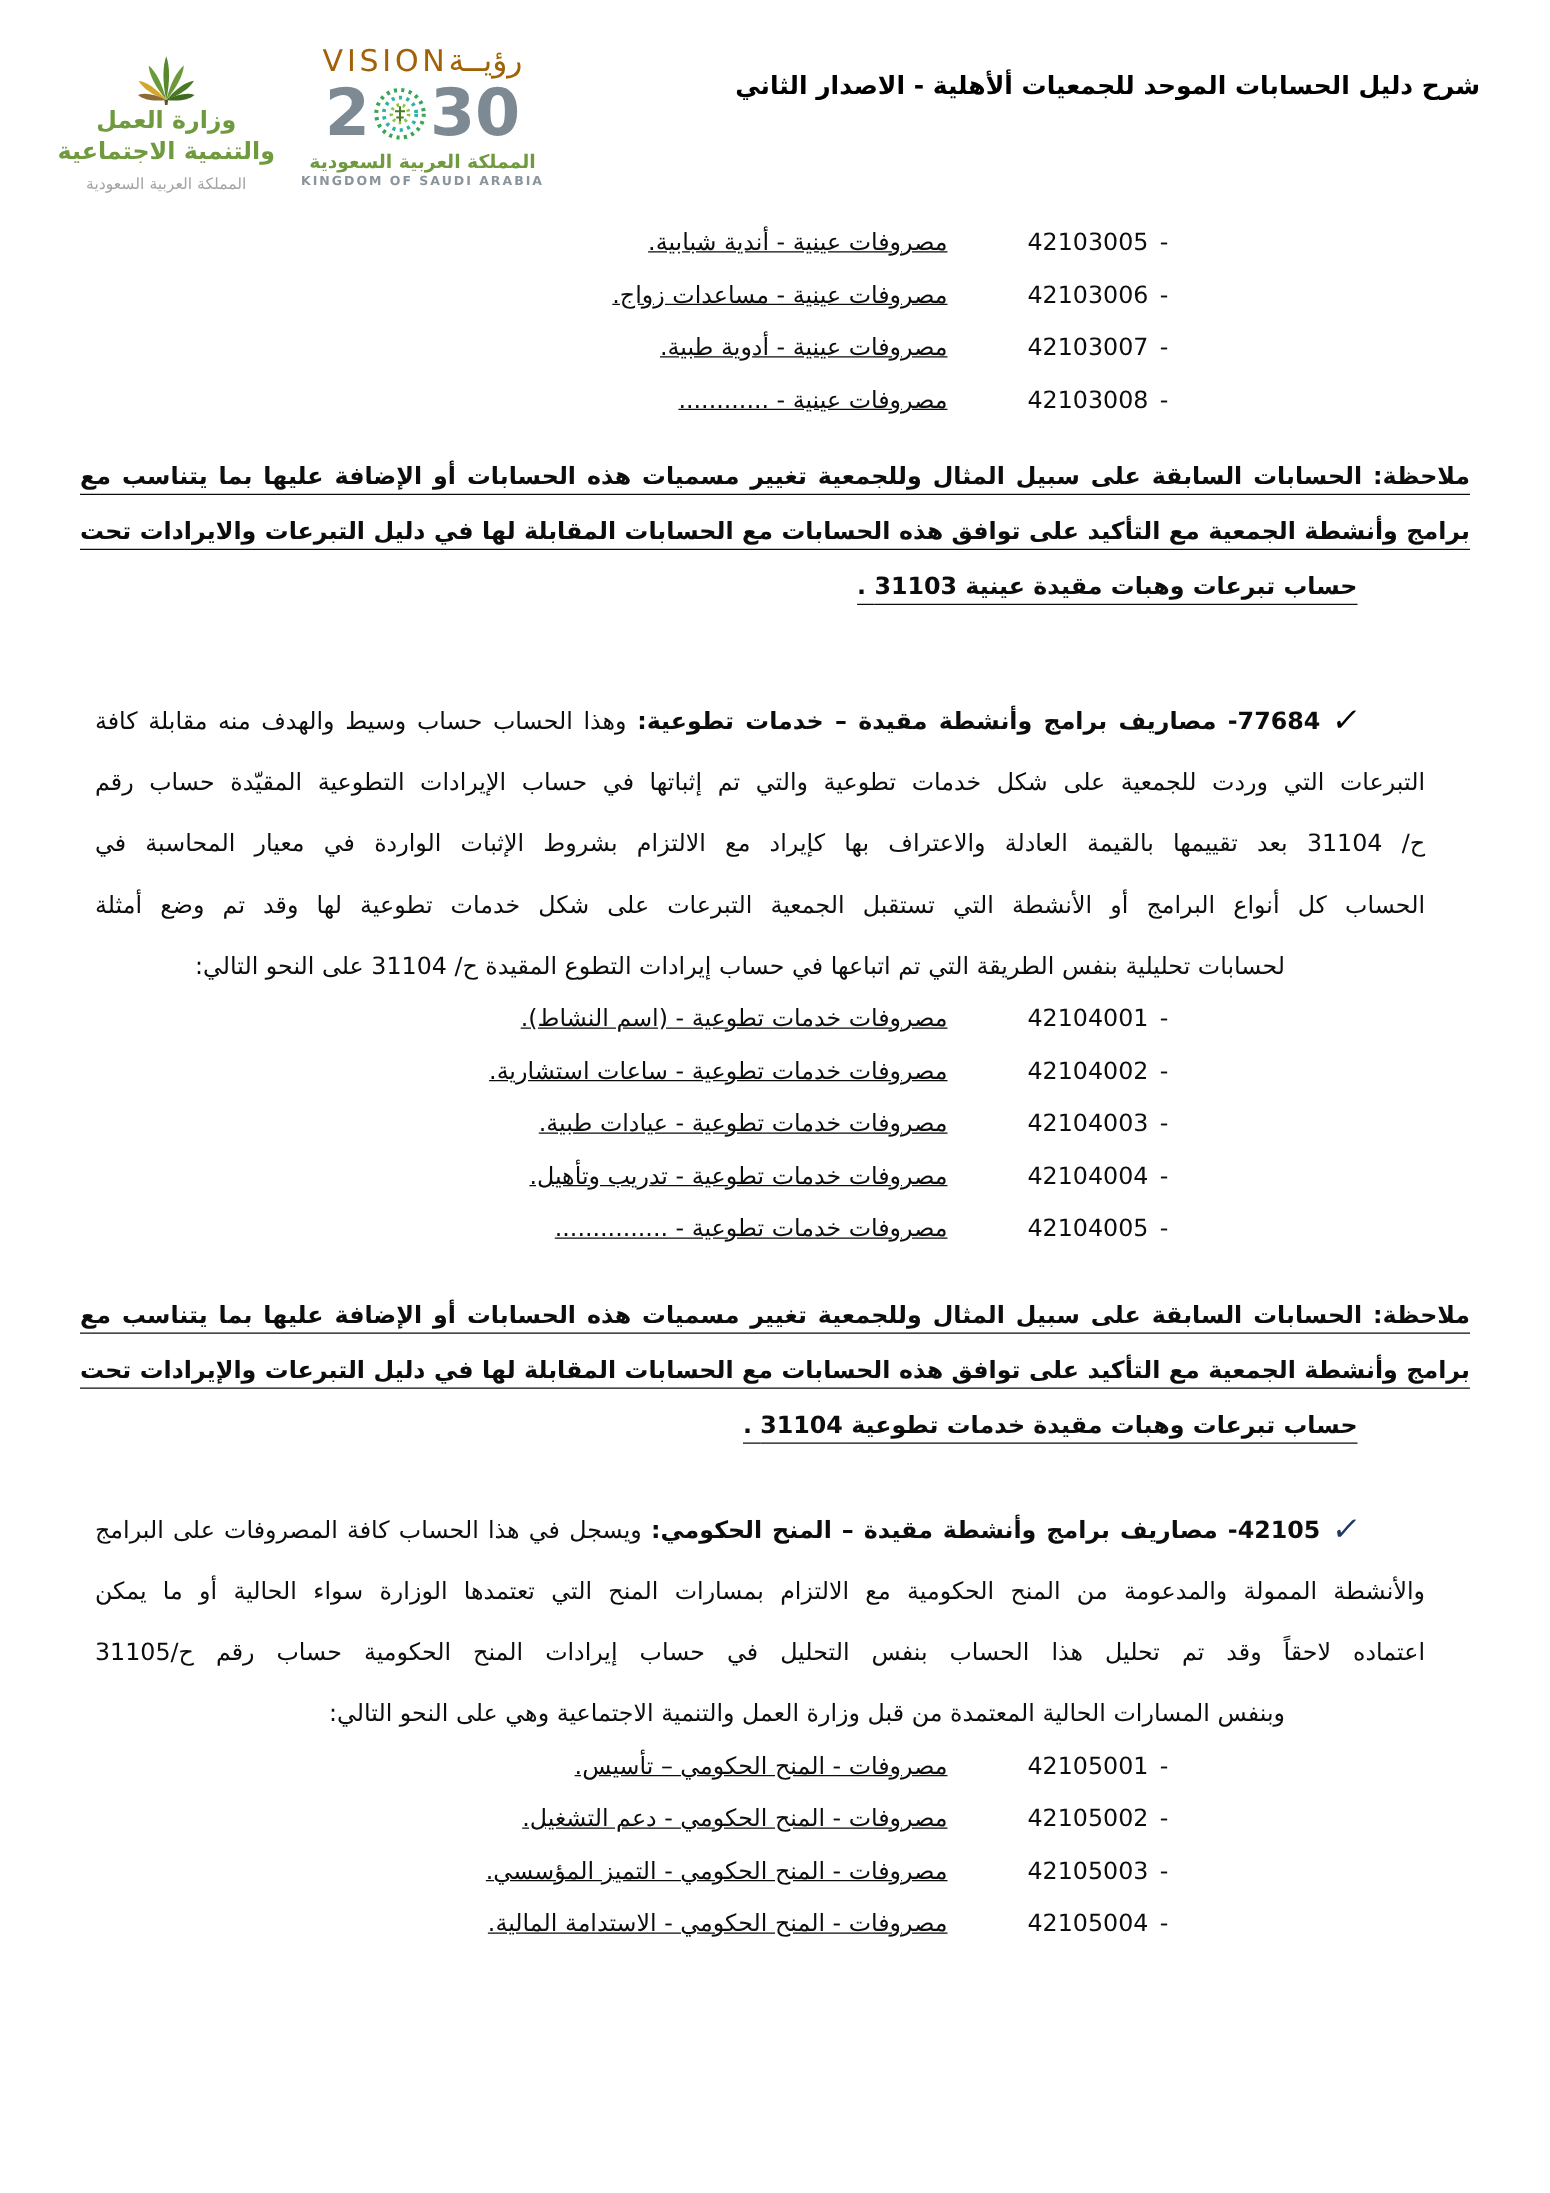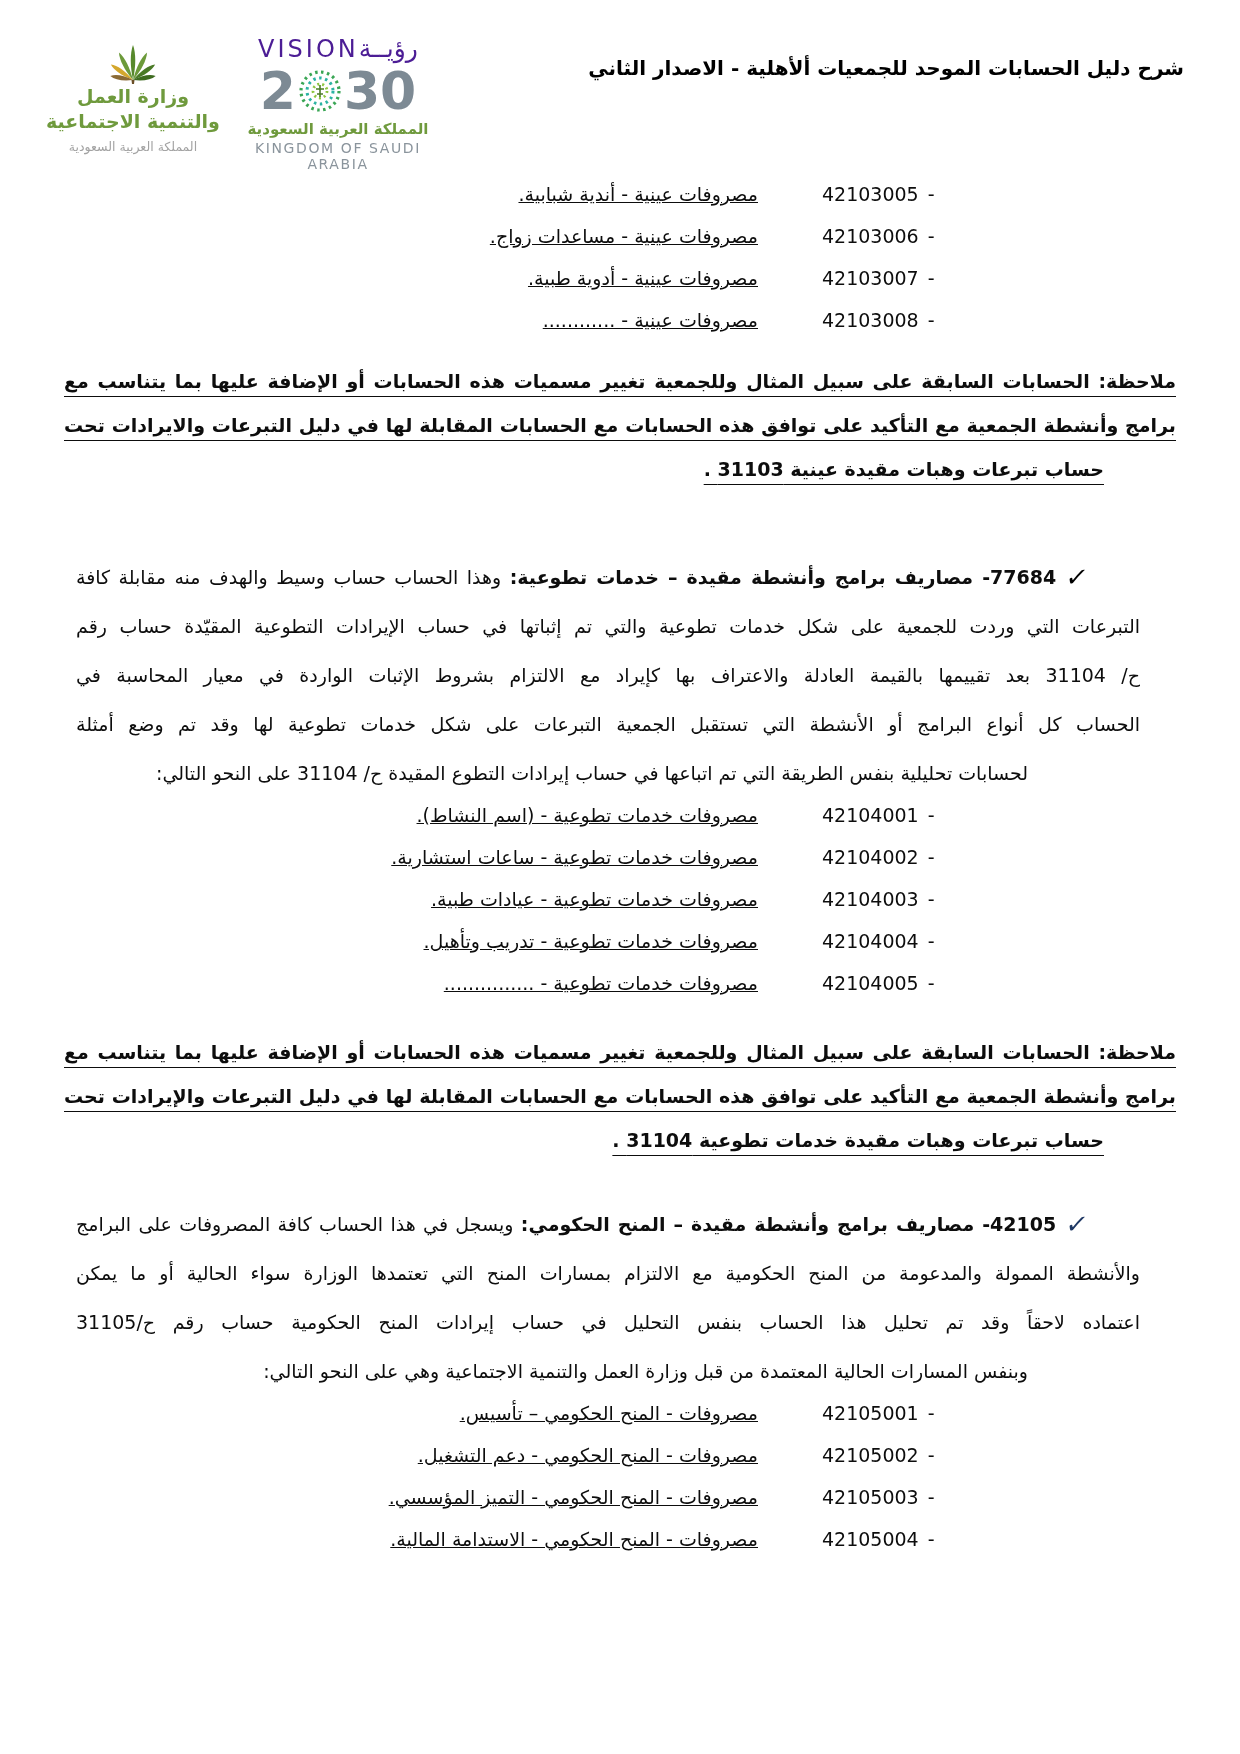--- a/index.html
+++ b/index.html
@@ -6,44 +6,44 @@
   body{width:1240px;height:1754px;position:relative;font-family:"DejaVu Sans",sans-serif;color:#111;}
   .page{position:relative;width:1240px;height:1754px;overflow:hidden;background:#fff;}
 
   
   .ministry{position:absolute;top:22px;left:40px;width:186px;text-align:center;}
   .palm{height:62px;display:flex;justify-content:center;align-items:flex-end;}
   .m-name{color:#6f9a3d;font-weight:bold;font-size:19px;line-height:25px;direction:rtl;}
   .m-country{color:#a3a3a3;font-size:12.5px;margin-top:5px;direction:rtl;}
 
   .vision{position:absolute;top:34px;left:238px;width:200px;text-align:center;}
-  .v-row1{display:flex;justify-content:center;align-items:center;color:#4c1d95;}
+  .v-row1{display:flex;justify-content:center;align-items:center;color:#a16207;}
   .v-en{font-size:24px;letter-spacing:3px;font-weight:400;}
   .v-ar{font-size:25px;font-weight:400;direction:rtl;}
   .v-year{display:flex;justify-content:center;align-items:center;gap:2px;
           color:#7d8a94;font-weight:bold;font-size:52px;line-height:56px;}
   .v-emblem{display:inline-flex;align-items:center;}
   .v-country-ar{color:#6f9a3d;font-weight:bold;font-size:15px;margin-top:1px;direction:rtl;}
-  .v-country-en{color:#8a949c;font-weight:normal;font-size:14px;letter-spacing:1.6px;margin-top:2px;}
+  .v-country-en{color:#8a949c;font-weight:bold;font-size:10px;letter-spacing:1.6px;margin-top:2px;}
 
   .doc-title{position:absolute;top:56px;right:56px;direction:rtl;
              font-weight:bold;font-size:20px;color:#000;}
 
   
   .content{position:absolute;top:183px;left:64px;right:64px;direction:rtl;font-size:19px;color:#0d0d0d;}
 
   .acct-list{margin:0;}
   .acct-row{display:flex;direction:rtl;align-items:baseline;padding-right:232px;height:42px;gap:38px;}
   .acct-num{display:inline-flex;direction:ltr;width:122px;gap:9px;flex:none;margin-left:26px;}
   .acct-label{white-space:nowrap;text-decoration:underline;}
 
   .note{margin-top:8px;}
   .note-line{font-weight:bold;line-height:44px;text-align:justify;text-align-last:justify;
              text-decoration:underline;text-underline-offset:8px;text-decoration-thickness:1.3px;}
-  .note-line.note-last{text-align:left;text-align-last:right;margin-right:72px;}
+  .note-line.note-last{text-align:left;text-align-last:right;margin-right:90px;}
 
   .sec{margin-top:62px;margin-right:36px;margin-left:12px;}
   .pline{line-height:49px;text-align:justify;text-align-last:justify;}
   .pline.pline-last{text-align:right;text-align-last:right;margin-right:112px;}
   .sec-l1{display:flex;direction:rtl;gap:10px;padding-right:52px;align-items:flex-start;}
   .sec-l1 .l1text{flex:1;}
   .check{font-size:26px;font-weight:bold;line-height:49px;transform:skewX(-10deg);color:#000;flex:none;}
   .sec-42105{margin-top:38px;}
   .sec-42105 .check{color:#1f3864;}
   .sec b{font-weight:bold;}

